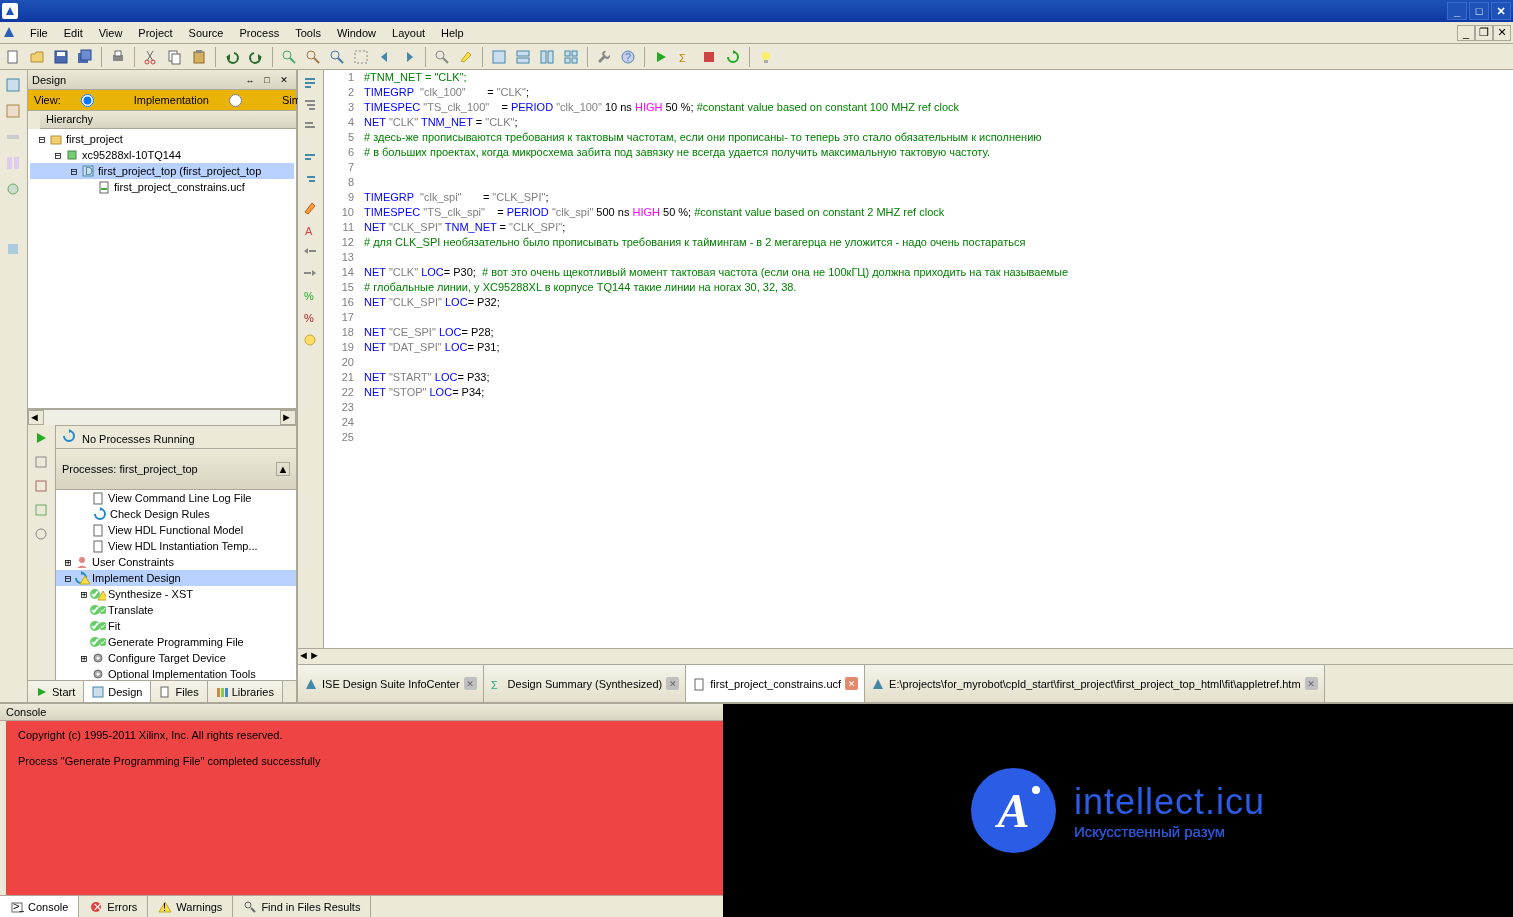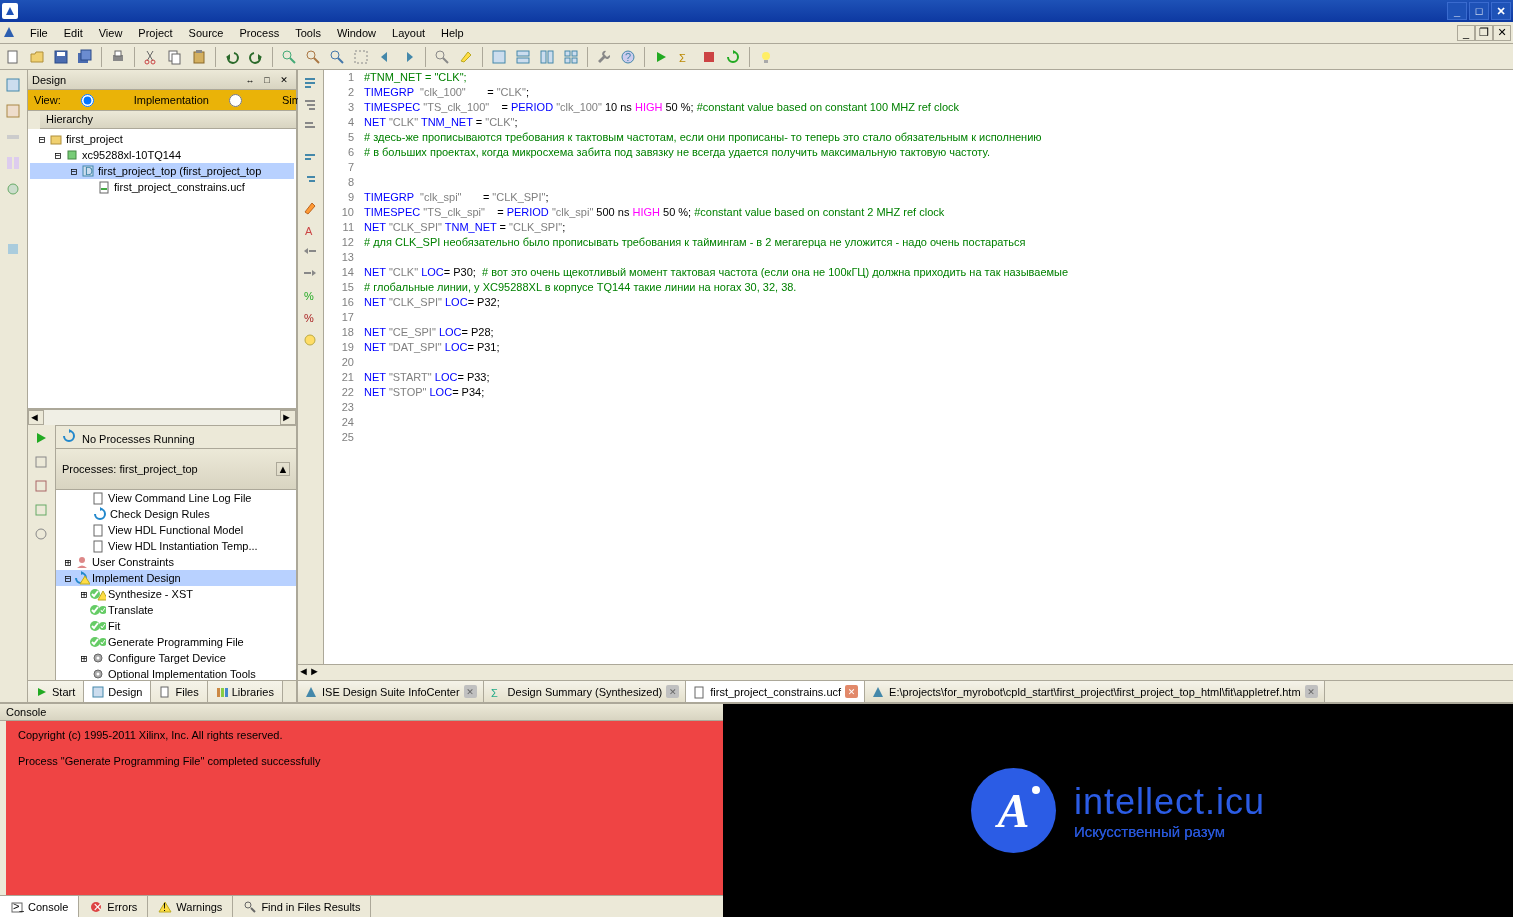--- a/index.html
+++ b/index.html
@@ -53,21 +53,21 @@
 .editor-body { flex: 1; display: flex; overflow: hidden; }
 .editor-text { flex: 1; overflow: auto; background: #fff; font-family: "Courier New", monospace; font-size: 13px; }
 .codeline { display: flex; line-height: 15px; white-space: pre; }
 .gutter { width: 40px; text-align: right; color: #808080; padding-right: 10px; background: #fff; flex-shrink: 0; user-select: none; }
 .codetxt { flex: 1; }
 .kw { color: #0000ff; }
 .str { color: #808080; }
 .cm { color: #008000; }
 .hl { color: #ff00ff; margin-top: 19px; }
 .edscroll { height: 16px; background: #ece9d8; border-top: 1px solid #aca899; display: flex; }
-.editor-tabs { display: flex; background: #ece9d8; border-top: 1px solid #aca899; height: 22px; overflow: hidden; }
+.editor-tabs { display: flex; background: #ece9d8; border-top: 1px solid #aca899; height: 38px; overflow: hidden; }
 .editor-tabs .etab { padding: 3px 6px; display: flex; align-items: center; gap: 4px; border-right: 1px solid #aca899; cursor: pointer; background: linear-gradient(to bottom, #f5f3e9, #e4e0cc); white-space: nowrap; }
 .editor-tabs .etab.active { background: #fff; }
 .editor-tabs .closex { width: 13px; height: 13px; background: #e2896a; color: #fff; display: flex; align-items: center; justify-content: center; font-size: 9px; border-radius: 2px; }
 .editor-tabs .closep { width: 13px; height: 13px; background: #c0c0c0; color: #666; display: flex; align-items: center; justify-content: center; font-size: 9px; border-radius: 2px; }
 .console-area { height: 215px; display: flex; border-top: 2px solid #aca899; position: relative; }
 .console-left { width: 723px; display: flex; flex-direction: column; }
 .console-hdr { background: linear-gradient(to bottom, #ece9d8, #d8d4c1); padding: 2px 6px; border-bottom: 1px solid #aca899; }
 .console-body { flex: 1; background: #ef4444; font-family: "Courier New", monospace; font-size: 12px; padding: 8px 12px; overflow: auto; margin-left: 6px; }
 .console-tabs { display: flex; background: #ece9d8; border-top: 1px solid #aca899; height: 22px; }
 .console-tabs .ctab { padding: 3px 10px; display: flex; align-items: center; gap: 4px; border-right: 1px solid #aca899; cursor: pointer; }

